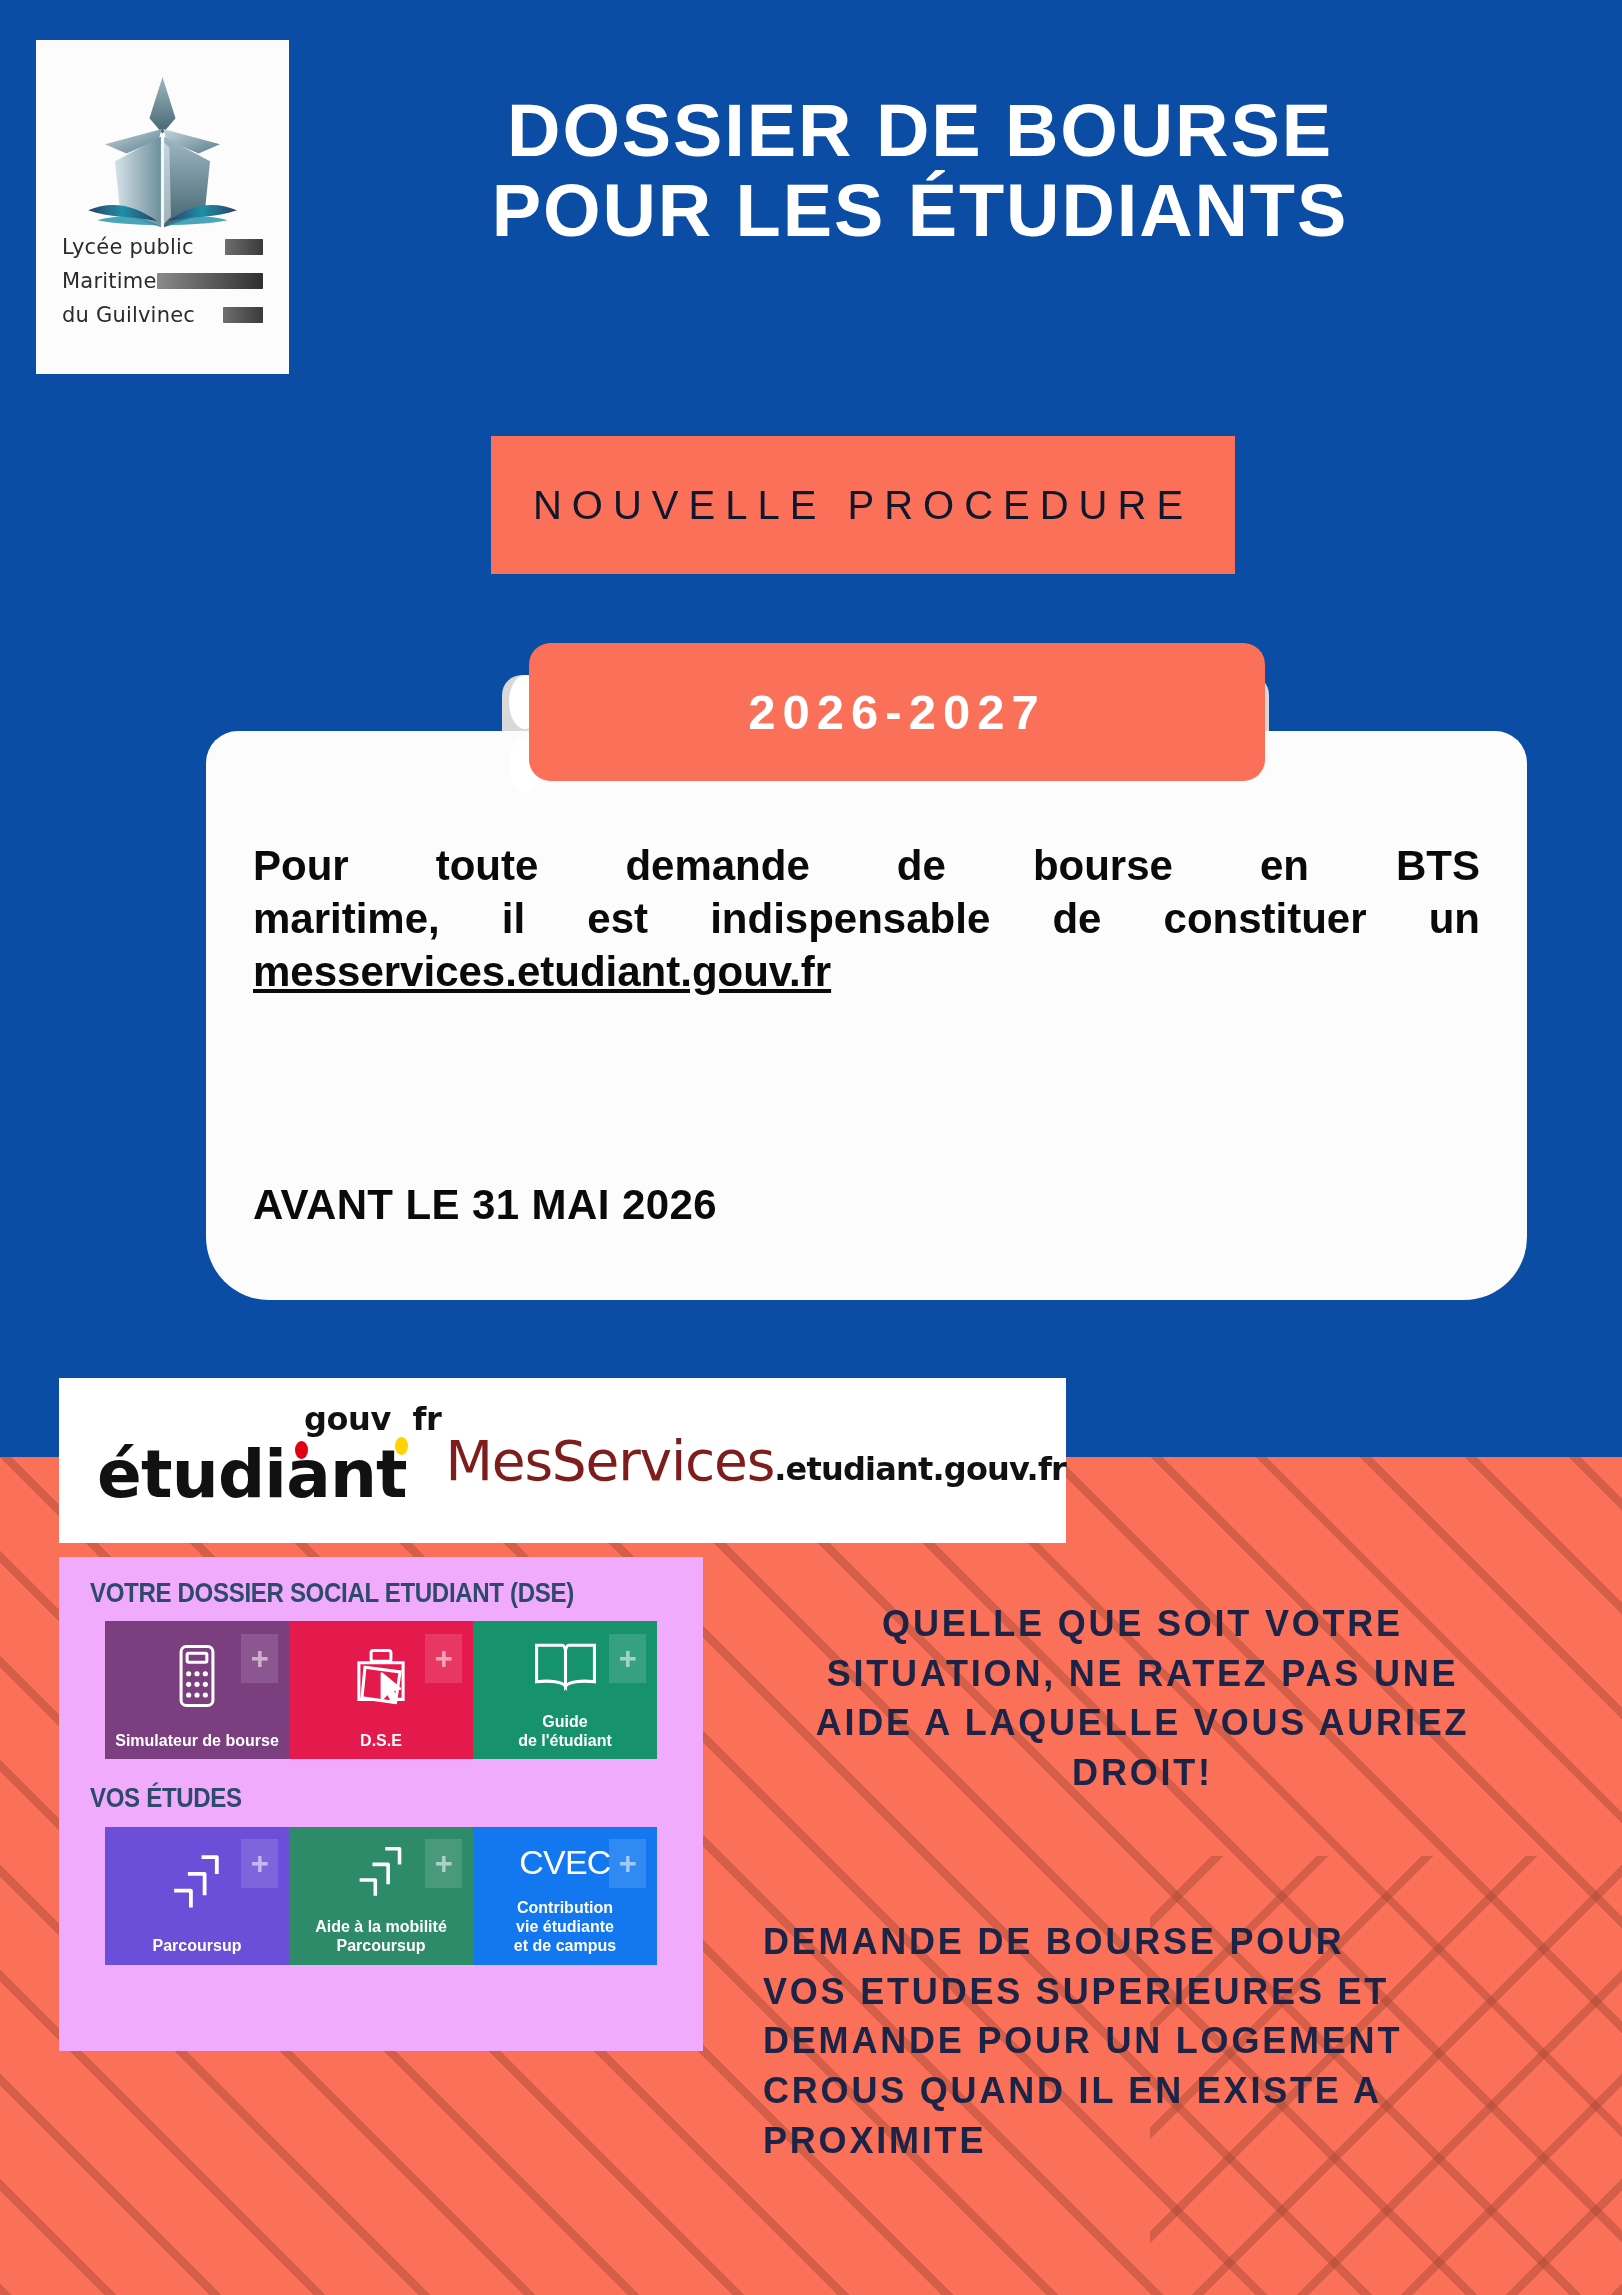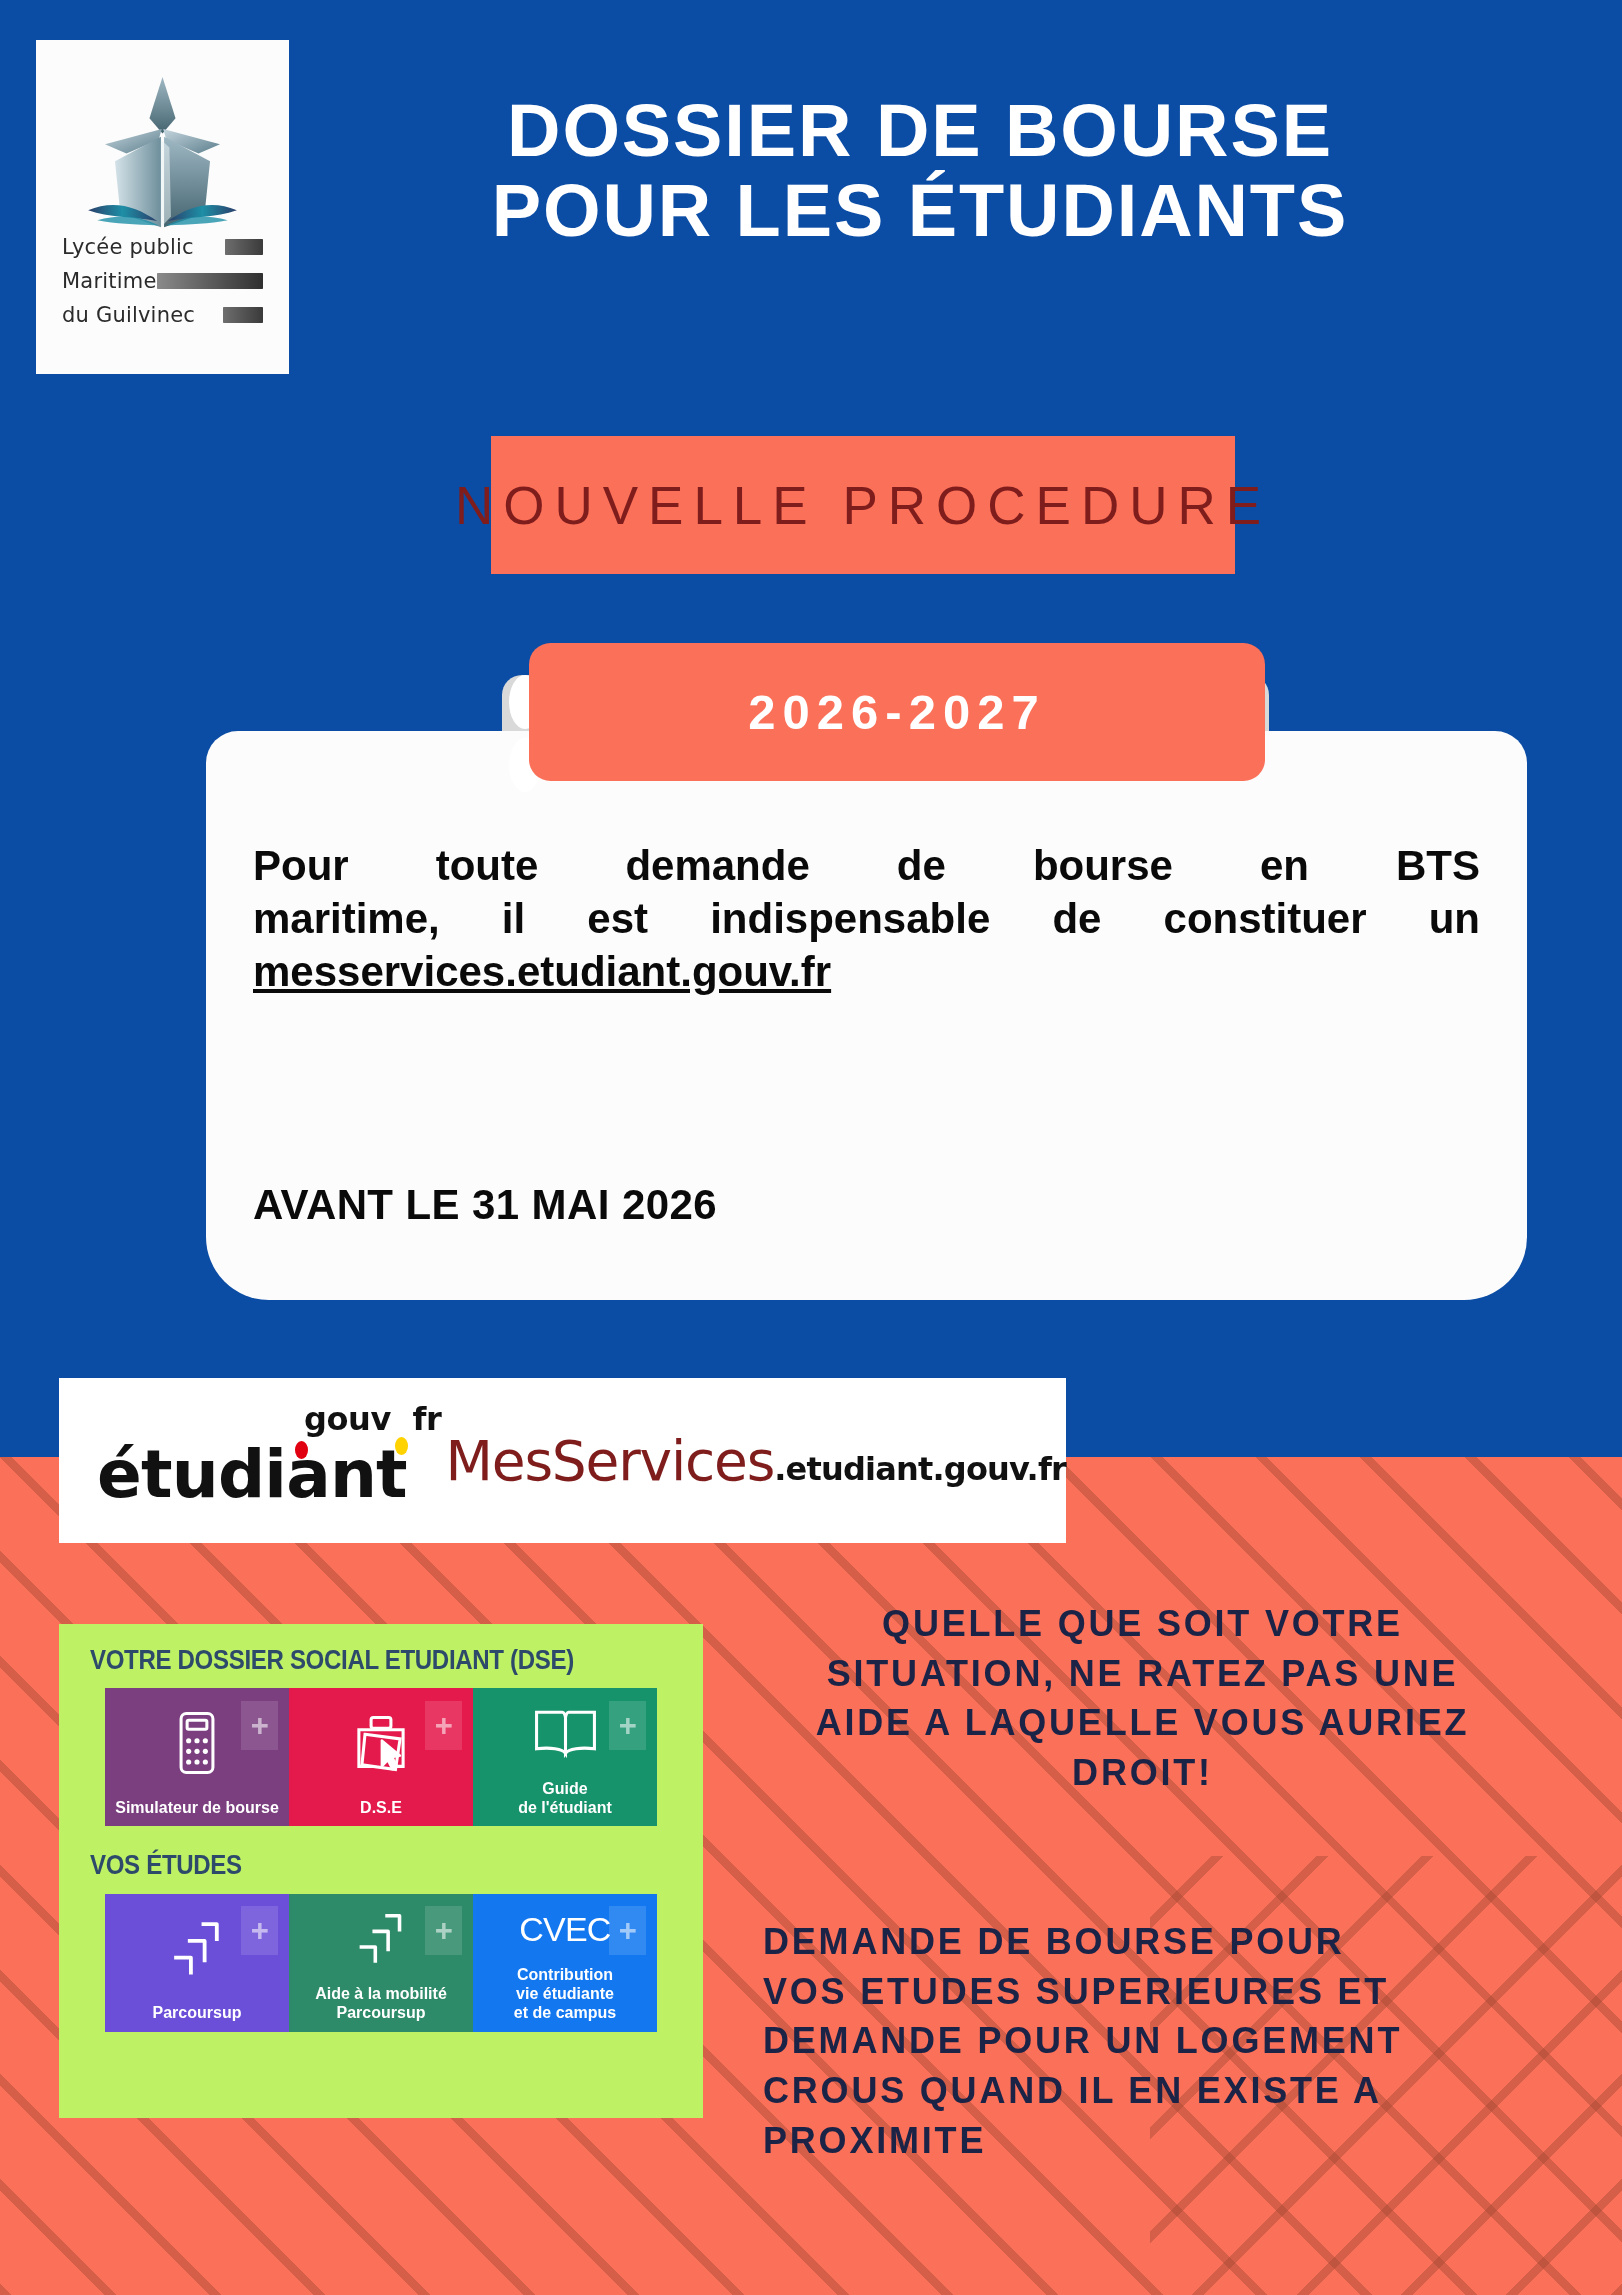--- a/index.html
+++ b/index.html
@@ -73,24 +73,24 @@
   }
   .title .ln{display:block;}
 
   
   .banner-proc{
     position:absolute;left:491px;top:436px;width:744px;height:138px;
     background:#FB7058;
     display:flex;align-items:center;justify-content:center;
   }
   .banner-proc span{
-    color:#7f1d1d;
+    color:#0f172a;
     font-family:"Liberation Sans", sans-serif;
     font-weight:300;
-    font-size:53px;
+    font-size:40px;
     letter-spacing:10px;
     white-space:nowrap;
   }
 
   
   .card-shadow{
     position:absolute;left:502px;top:675px;width:767px;height:138px;
     background:#D9D9D9;border-radius:20px;
   }
   .card{
@@ -155,22 +155,22 @@
     font-family:"DejaVu Sans", sans-serif;font-weight:normal;font-size:55px;
     color:#7f1d1d;letter-spacing:-1.2px;
   }
   .mes-black{
     font-family:"DejaVu Sans", sans-serif;font-weight:bold;font-size:32px;
     color:#111111;letter-spacing:-0.8px;
   }
 
   
   .dse-panel{
-    position:absolute;left:59px;top:1624px;width:644px;height:494px;
-    background:#bef264;
+    position:absolute;left:59px;top:1557px;width:644px;height:494px;
+    background:#f0abfc;
   }
   .dse-head{
     font-family:"Liberation Sans", sans-serif;font-weight:bold;
     font-size:28px;color:#2D4A6B;letter-spacing:-0.4px;
     margin:20px 0 0 31px;
     transform:scaleX(.86);transform-origin:left center;white-space:nowrap;
   }
   .tile-row{display:flex;margin:12.3px 0 0 46px;width:552px;height:138px;}
   .tile{
     position:relative;flex:1;display:flex;flex-direction:column;

